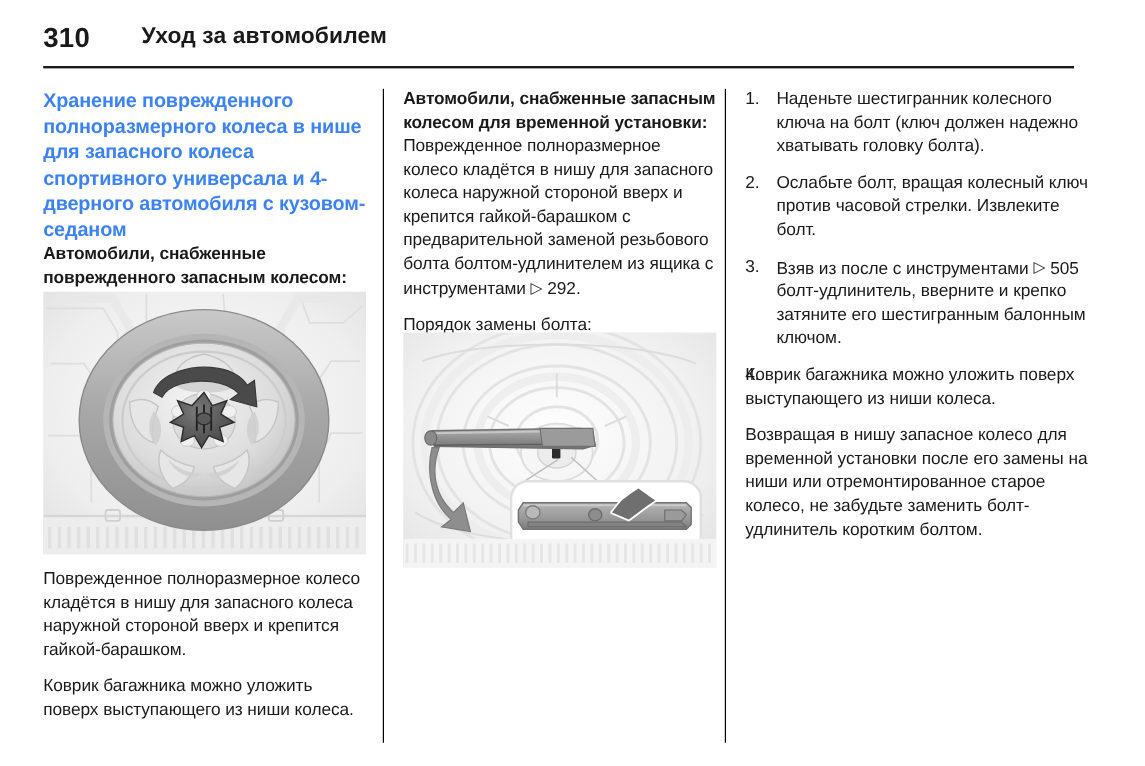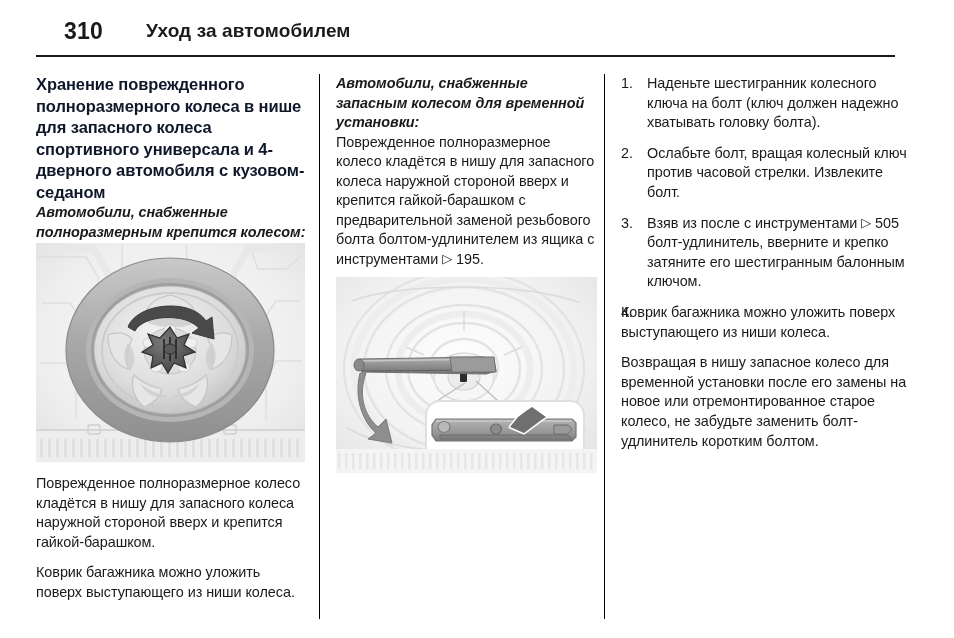--- a/index.html
+++ b/index.html
@@ -23,21 +23,20 @@
 
   
   .header {
     position: absolute;
     left: 36px;
     top: 14px;
     width: 860px;
     height: 34px;
     display: flex;
     align-items: center;
-    margin-left: 28px;
   }
   .page-number {
     font-size: 23px;
     font-weight: bold;
     letter-spacing: 0.2px;
     color: #1a1a1a;
     width: 82px;
   }
   .header-title {
     font-size: 19px;
@@ -72,31 +71,30 @@
     background: #000000;
   }
   .divider-1 { left: 319px; }
   .divider-2 { left: 604px; }
 
   h1.section-title {
     margin: 0;
     font-size: 16.5px;
     font-weight: bold;
     line-height: 21.5px;
-    color: #0f172a;
+    color: #3b82f6;
     letter-spacing: -0.1px;
   }
   h2.sub-title {
     margin: 0;
     font-size: 14.4px;
     font-weight: bold;
     line-height: 19.5px;
     color: #1a1a1a;
     letter-spacing: -0.05px;
-    font-style: italic;
   }
   p.body-text {
     margin: 0 0 11px 0;
     font-size: 14.4px;
     line-height: 19.6px;
     color: #1a1a1a;
     letter-spacing: -0.05px;
   }
   p.body-text:last-child { margin-bottom: 0; }
 
@@ -157,21 +155,21 @@
     <span class="page-number">310</span>
     <span class="header-title">Уход за автомобилем</span>
   </div>
   <div class="header-rule"></div>
 
   <div class="divider divider-1"></div>
   <div class="divider divider-2"></div>
 
   <div class="col col-1">
     <h1 class="section-title">Хранение поврежденного полноразмерного колеса в нише для запасного колеса спортивного универсала и 4-дверного автомобиля с кузовом-седаном</h1>
-    <h2 class="sub-title">Автомобили, снабженные полноразмерным крепится колесом:</h2>
+    <h2 class="sub-title">Автомобили, снабженные поврежденного запасным колесом:</h2>
     <div class="spacer-fig1"></div>
     <p class="body-text">Поврежденное полноразмерное колесо кладётся в нишу для запасного колеса наружной стороной вверх и крепится гайкой-барашком.</p>
     <p class="body-text">Коврик багажника можно уложить поверх выступающего из ниши колеса.</p>
   </div>
 
   <div class="figure fig-1">
     <svg viewBox="0 0 269 219" preserveAspectRatio="none">
       <defs>
         <radialGradient id="wellGrad" cx="50%" cy="45%" r="70%">
           <stop offset="0%" stop-color="#fbfbfb"></stop>
@@ -293,21 +291,21 @@
       </g>
 
       <g fill="#4a4a4a" stroke="#3a3a3a" stroke-width="1">
         <path d="M92 84 C 98 68 124 60 146 64 C 158 66 166 72 170 78 L176 74 L178 96 L156 90 L163 85 C 158 80 150 76 140 75 C 122 73 104 78 99 88 Z"></path>
       </g>
     </svg>
   </div>
 
   <div class="col col-2">
     <h2 class="sub-title">Автомобили, снабженные запасным колесом для временной установки:</h2>
-    <p class="body-text"><span>Поврежденное полноразмерное колесо кладётся в нишу для запасного колеса наружной стороной вверх и крепится гайкой-барашком с предварительной заменой резьбового болта болтом-удлинителем из ящика с инструментами </span><span class="ref-arrow">▷</span><span> 195.</span></p>
+    <p class="body-text"><span>Поврежденное полноразмерное колесо кладётся в нишу для запасного колеса наружной стороной вверх и крепится гайкой-барашком с предварительной заменой резьбового болта болтом-удлинителем из ящика с инструментами </span><span class="ref-arrow">▷</span><span> 292.</span></p>
     <p class="body-text">Порядок замены болта:</p>
   </div>
 
   <div class="figure fig-2">
     <svg viewBox="0 0 261 196" preserveAspectRatio="none">
       <defs>
         <radialGradient id="well2Grad" cx="48%" cy="42%" r="72%">
           <stop offset="0%" stop-color="#fefefe"></stop>
           <stop offset="60%" stop-color="#f2f2f2"></stop>
           <stop offset="100%" stop-color="#e4e4e4"></stop>
@@ -435,16 +433,16 @@
         <span class="num">2.</span><span>Ослабьте болт, вращая колесный ключ против часовой стрелки. Извлеките болт.</span>
       </li>
       <li>
         <span class="num">3.</span><span>Взяв из после с инструментами </span><span class="ref-arrow">▷</span><span> 505 болт-удлинитель, вверните и крепко затяните его шестигранным балонным ключом.</span>
       </li>
       <li>
         <span class="num">4.</span>
       </li>
     </ol>
     <p class="body-text">Коврик багажника можно уложить поверх выступающего из ниши колеса.</p>
-    <p class="body-text">Возвращая в нишу запасное колесо для временной установки после его замены на новое или отремонтированное старое колесо, не забудьте заменить болт-удлинитель коротким болтом.</p>
+    <p class="body-text">Возвращая в нишу запасное колесо для временной установки после его замены на ниши или отремонтированное старое колесо, не забудьте заменить болт-удлинитель коротким болтом.</p>
   </div>
 
 </div>
 
 </body></html>

